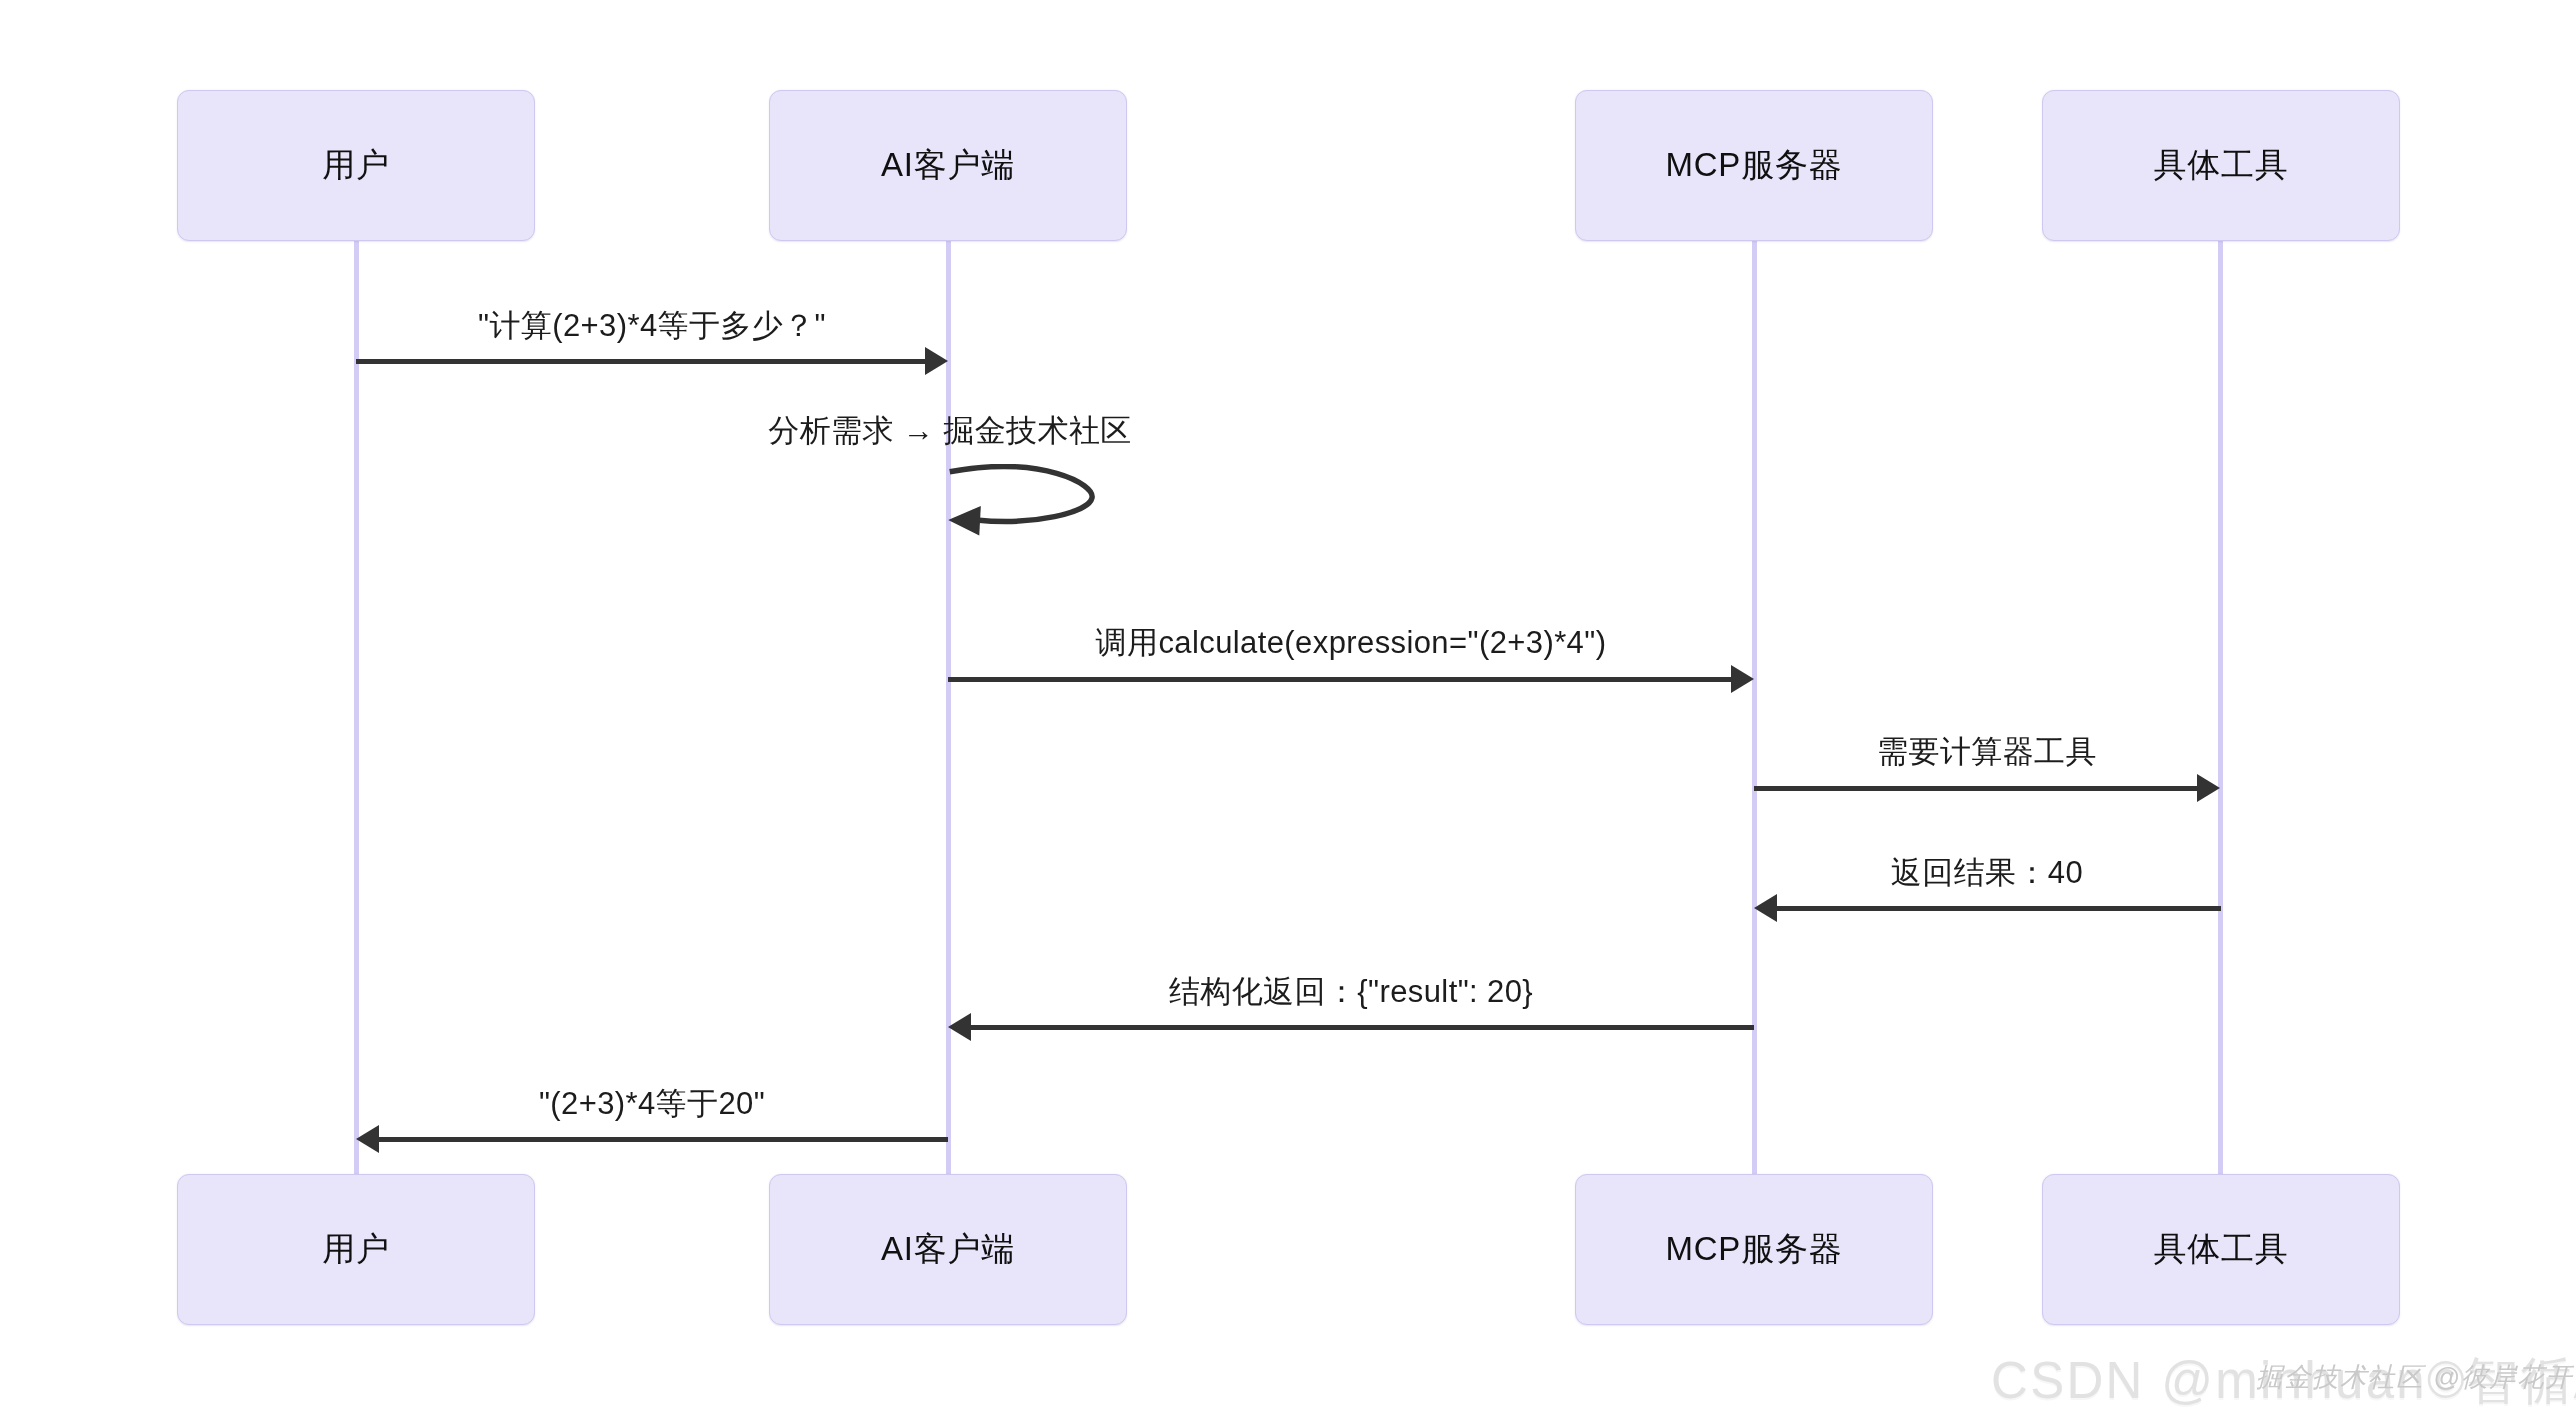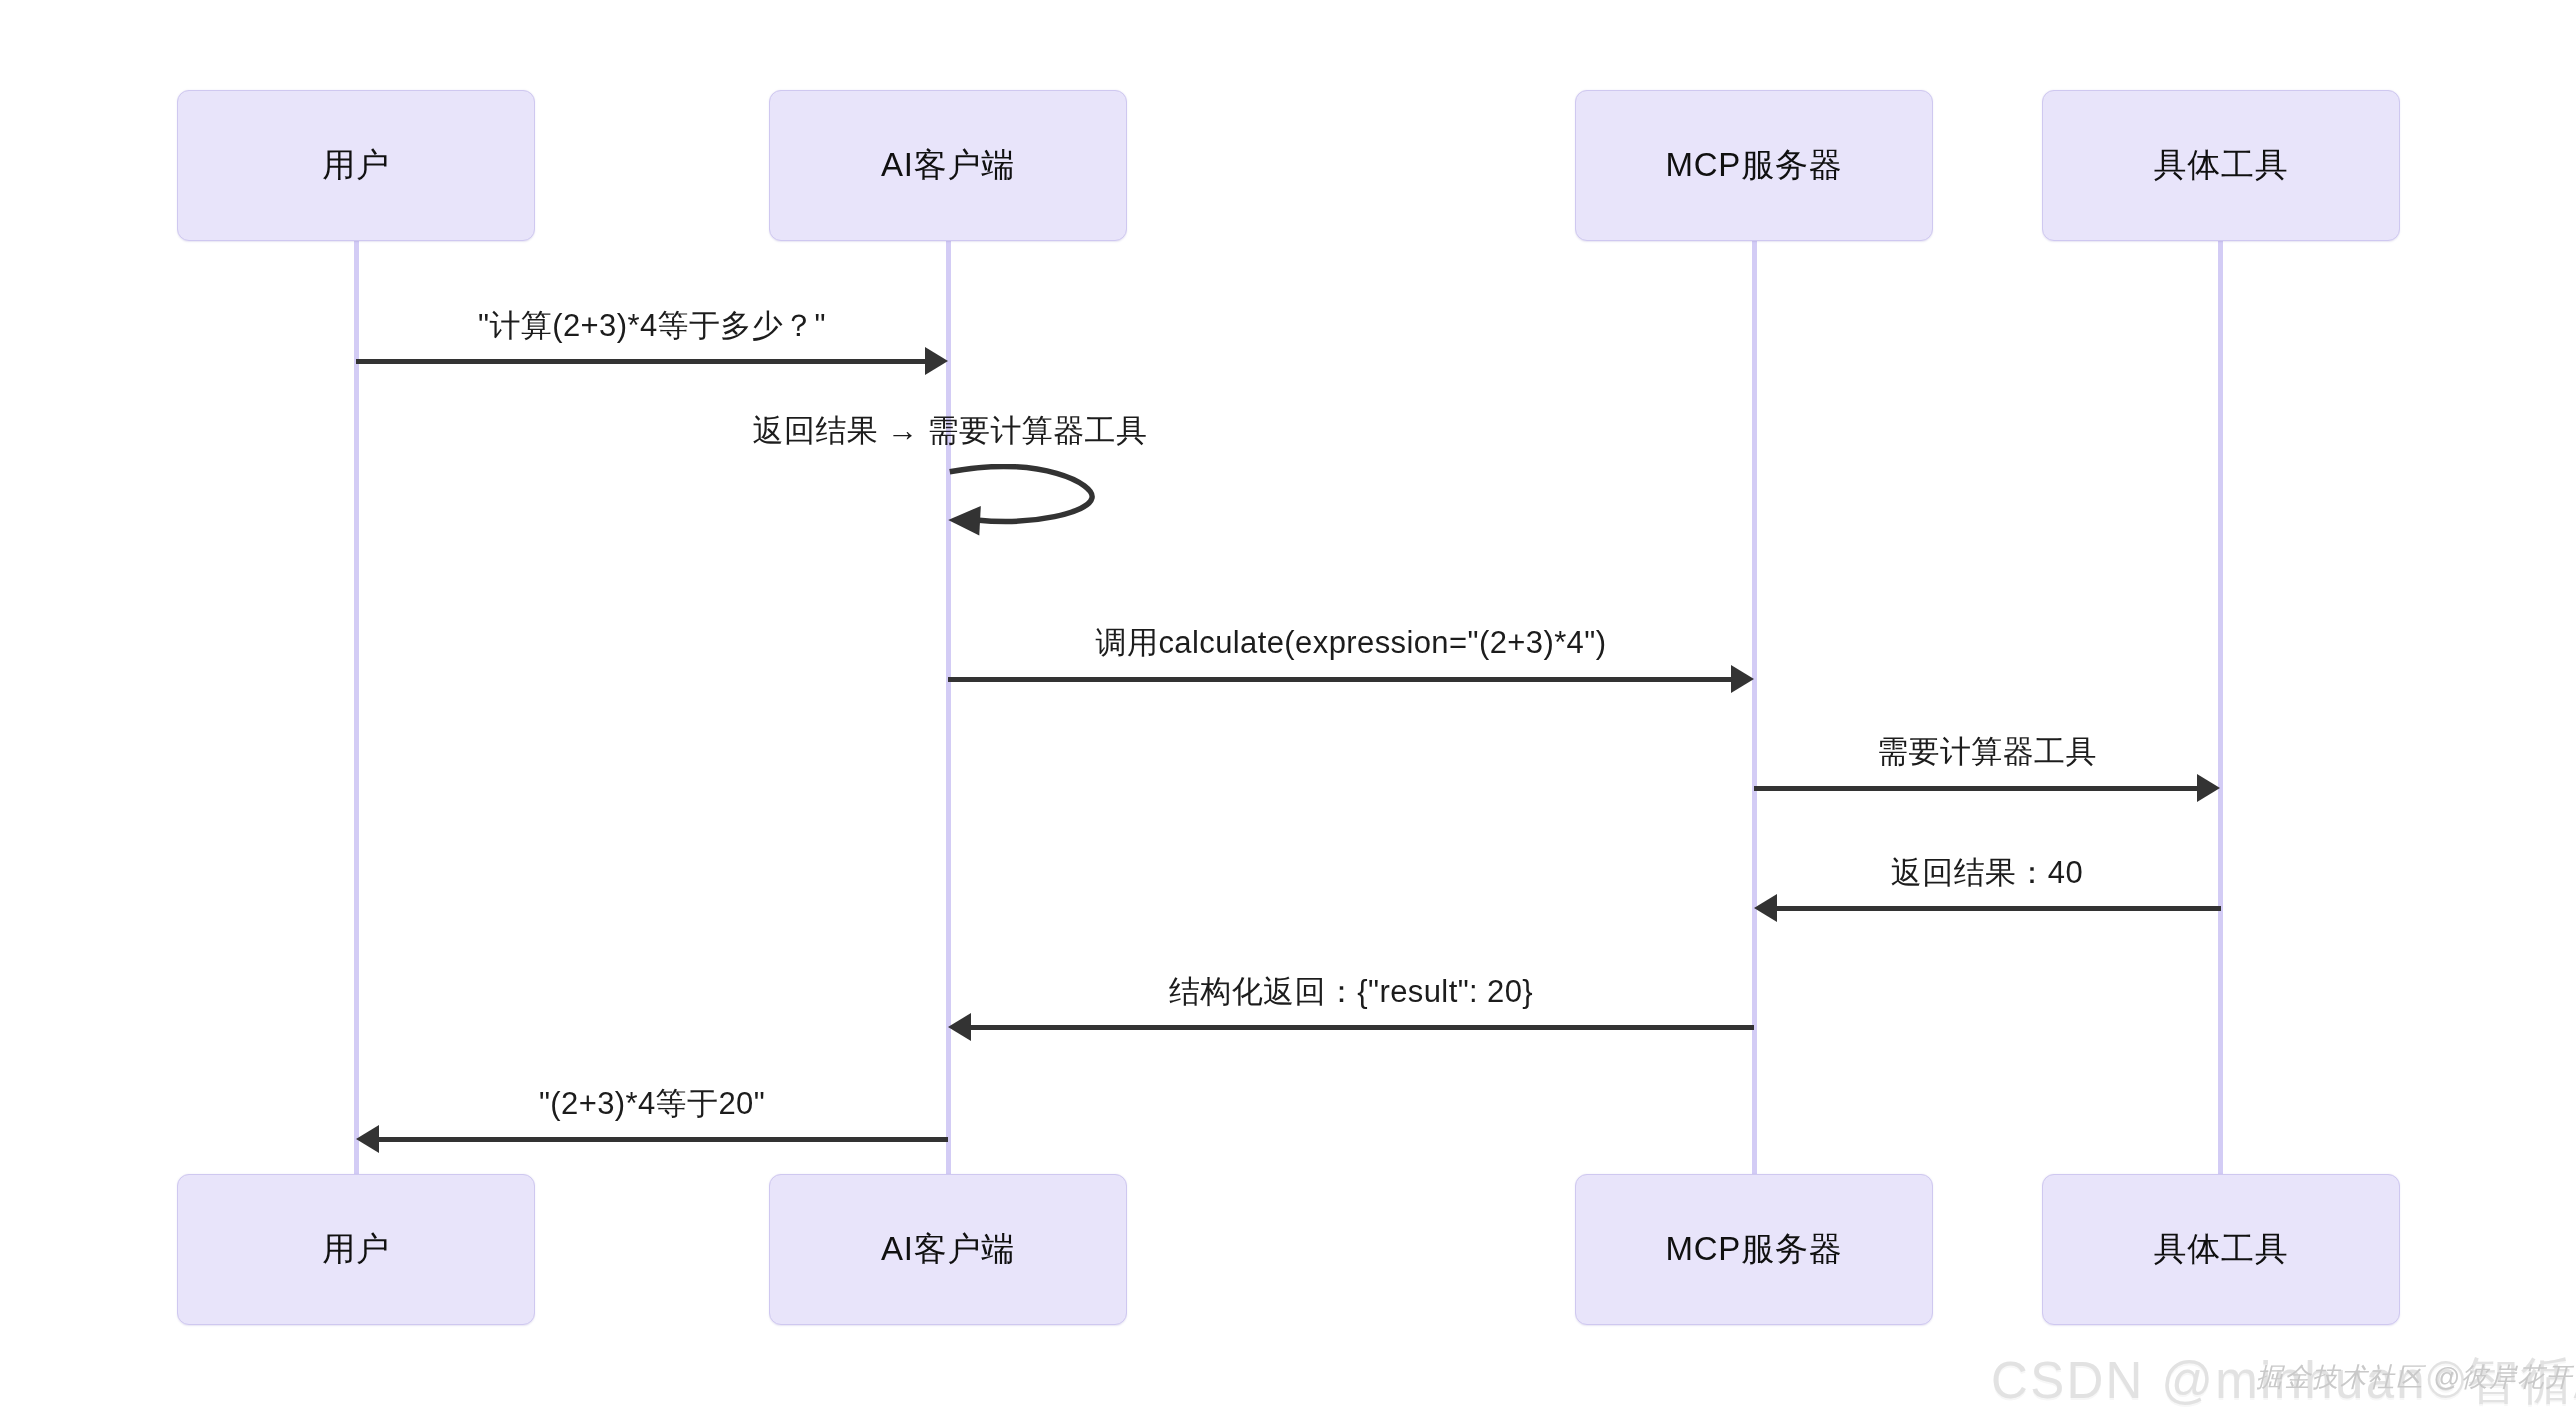--- a/index.html
+++ b/index.html
@@ -99,21 +99,21 @@
     </div>
     <div class="p-box" style="left: 2042px; top: 1174px; width: 358px; height: 151px;">
       <span>具体工具</span>
     </div>
     <div>
       <div class="msg-label" style="left: 652px; top: 305px;">"计算(2+3)*4等于多少？"</div>
       <div class="arrow-line" style="left: 356px; top: 359px; width: 570px;"></div>
       <div class="arrow-head right" style="left: 925px; top: 347px;"></div>
     </div>
     <div>
-      <div class="msg-label" style="left: 950px; top: 410px; transform: translateX(-50%);">返回结果 → 需要计算器工具</div>
+      <div class="msg-label" style="left: 950px; top: 410px; transform: translateX(-50%);">分析需求 → 掘金技术社区</div>
       <svg width="148" height="87" class="self-loop" style="left: 948px; top: 464px;" viewBox="0 0 190 112">
         <path d="M2,10 C120,-12 190,26 185,44 C181,62 110,80 36,72" fill="none" stroke="#333333" stroke-width="7"></path>
         <polygon points="0,72 42,54 40,92" fill="#333333"></polygon>
       </svg>
     </div>
     <div>
       <div class="msg-label" style="left: 1351px; top: 622px;">调用calculate(expression="(2+3)*4")</div>
       <div class="arrow-line" style="left: 948px; top: 677px; width: 784px;"></div>
       <div class="arrow-head right" style="left: 1731px; top: 665px;"></div>
     </div>

